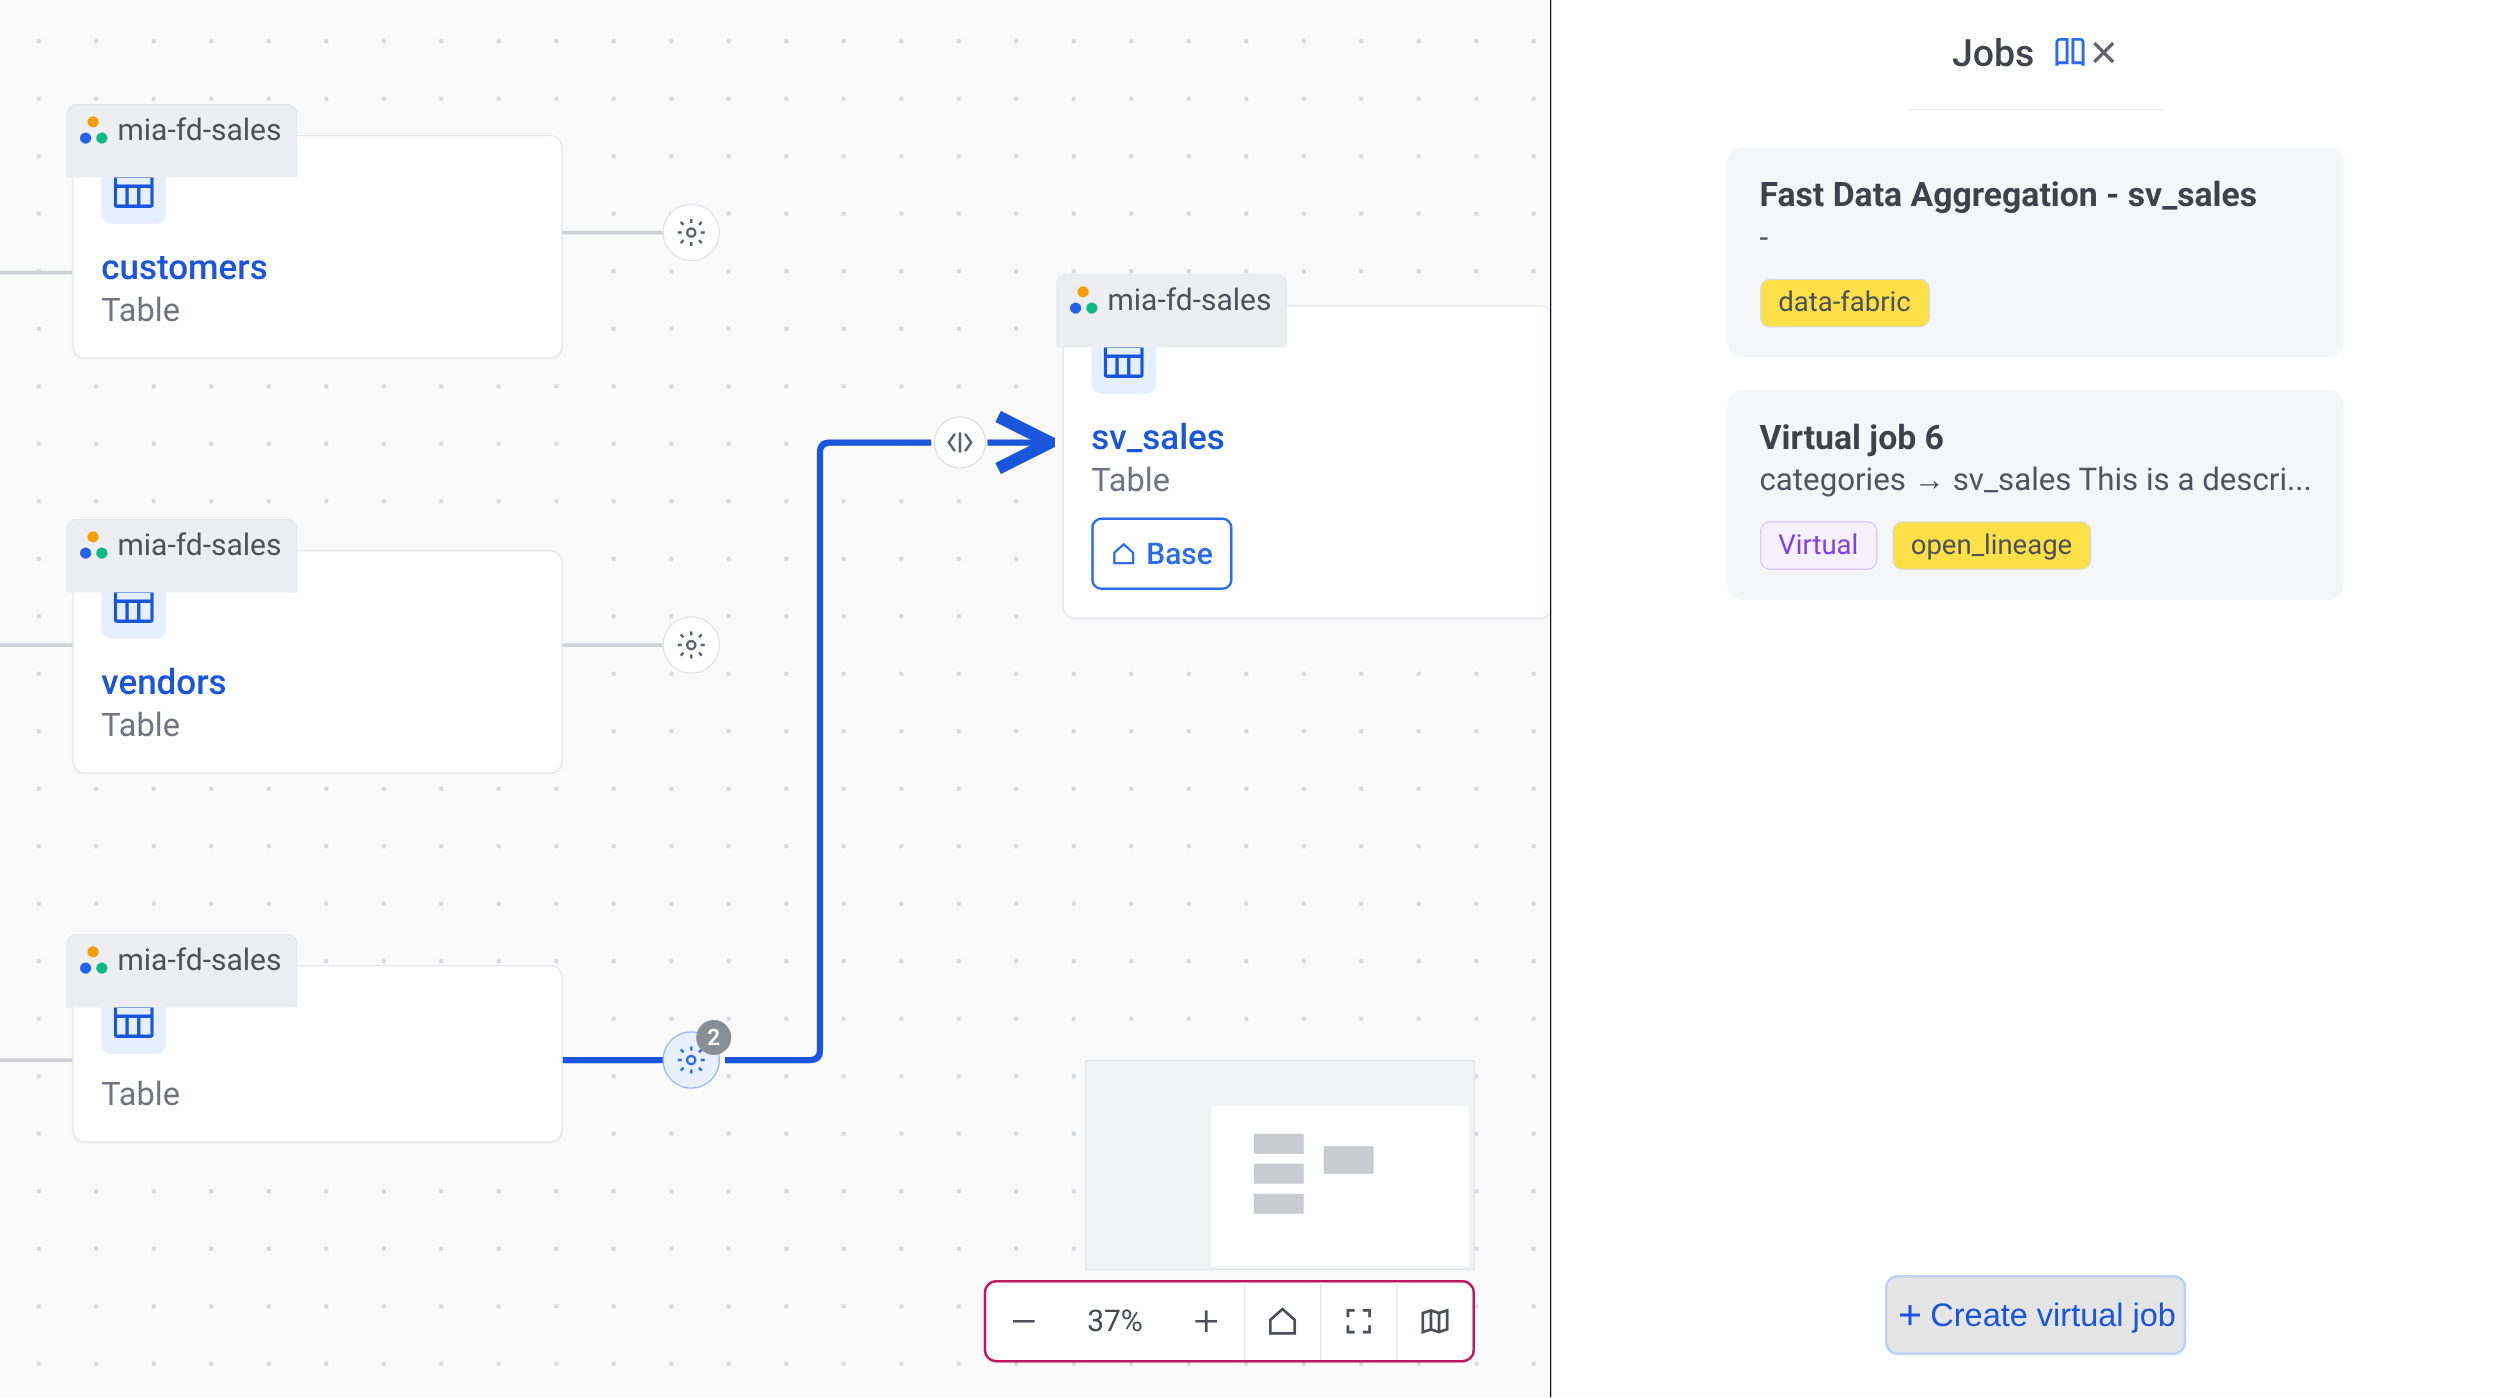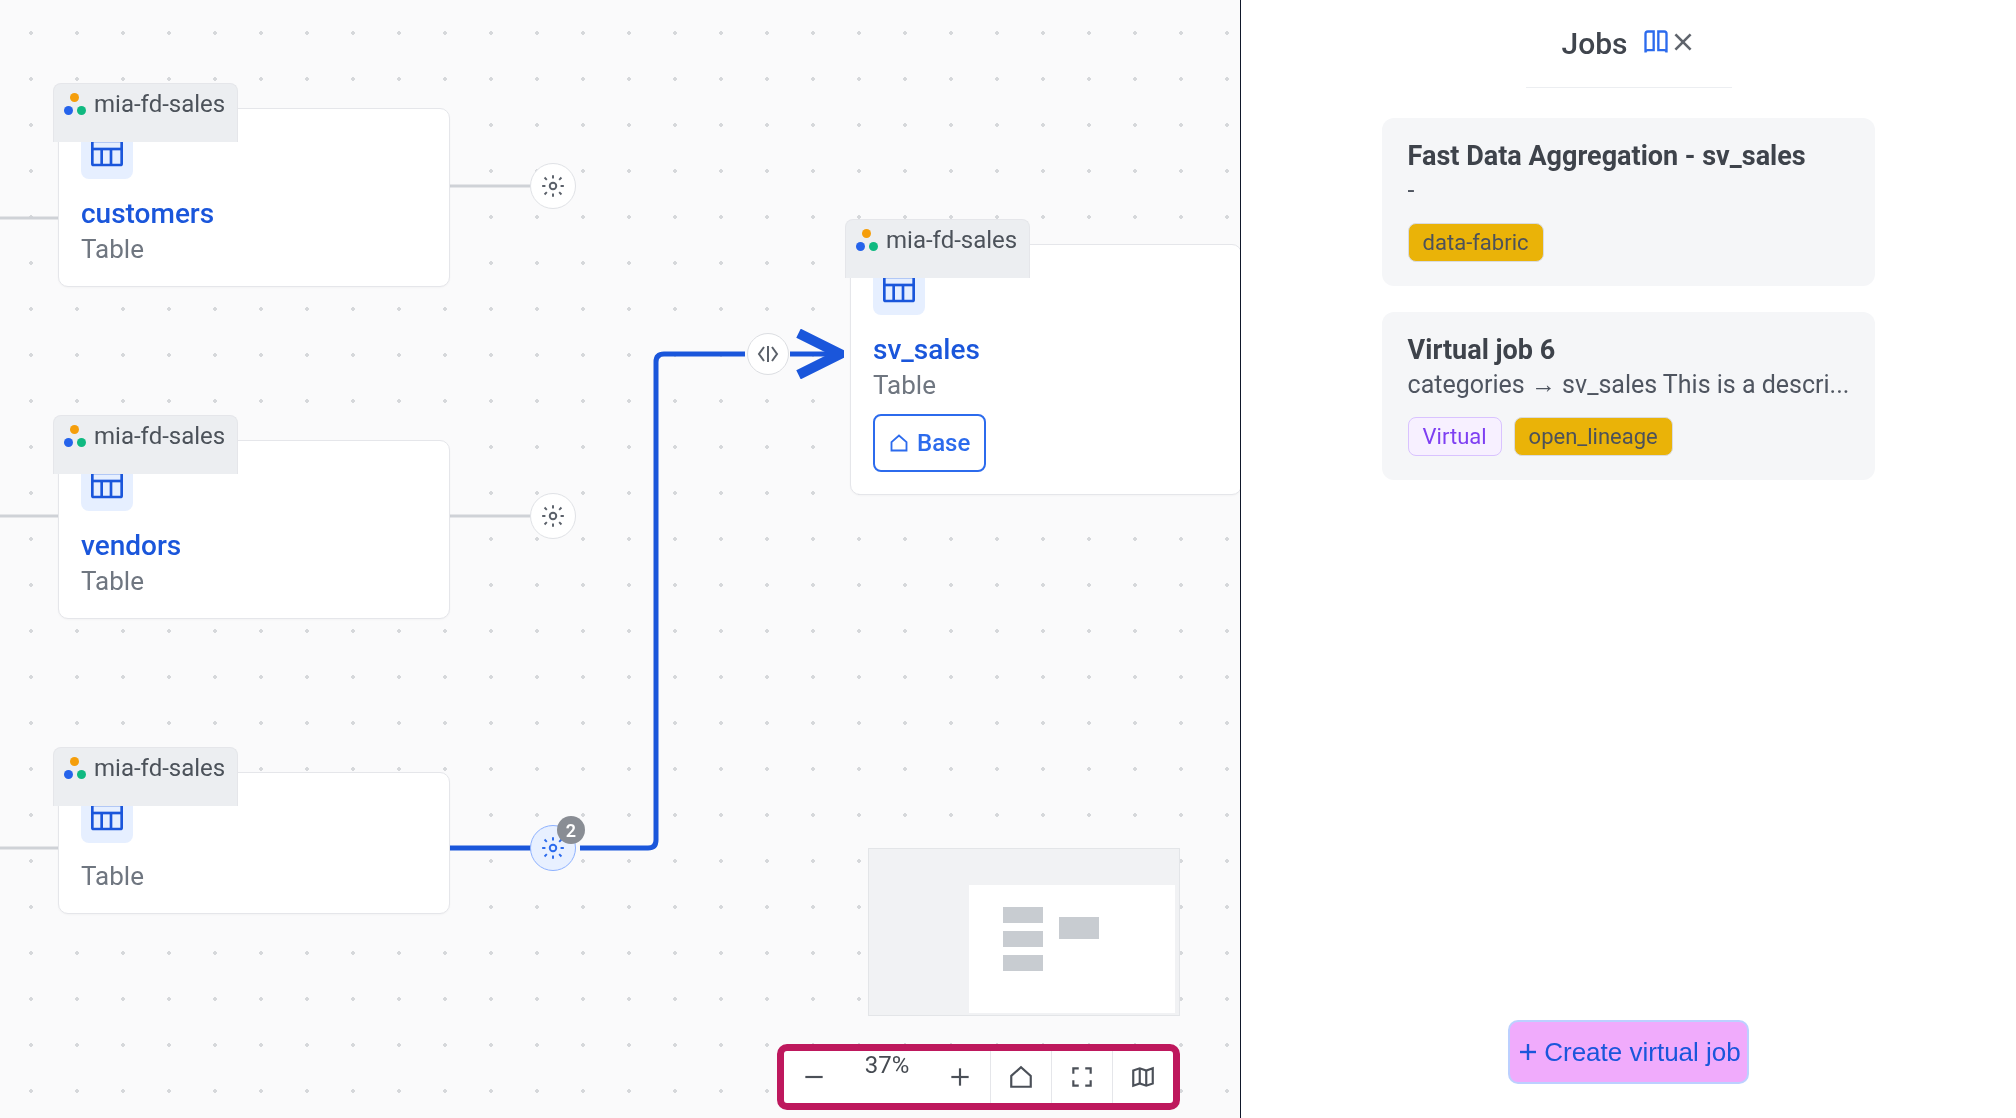--- a/index.html
+++ b/index.html
@@ -35,41 +35,41 @@
   .gear.active svg { stroke:#2c6bed; }
   .gear .count { position:absolute; top:-10px; right:-10px; width:28px; height:28px; border-radius:50%; background:#898d94; color:#fff; display:flex; align-items:center; justify-content:center; font-size:18px; font-weight:600; }
   .collapse-btn { position:absolute; width:42px; height:42px; border-radius:50%; background:#fff; border:1px solid #dcdee2; display:flex; align-items:center; justify-content:center; }
 
   
   .minimap { position:absolute; right:60px; bottom:102px; width:312px; height:168px; background:#f1f2f4; border:1px solid #e3e5e8; }
   .minimap .view { position:absolute; left:100px; top:36px; width:206px; height:128px; background:#fff; }
   .minimap .mn { position:absolute; background:#c8ccd1; }
 
   
-  .controls { position:absolute; right:60px; bottom:8px; height:66px; background:#fff; border:7px solid #be185d; border-radius:10px; display:flex; }
+  .controls { position:absolute; right:60px; bottom:28px; height:66px; background:#fff; border:2px solid #be185d; border-radius:10px; display:flex; align-items:center; }
   .controls .btn { width:60px; height:100%; display:flex; align-items:center; justify-content:center; color:#4b5058; }
   .controls .zoom { width:86px; text-align:center; font-size:24px; color:#464b52; }
   .controls .sep { width:1px; height:100%; background:#e5e6ea; }
   .controls svg { width:26px; height:26px; stroke:#4b5058; fill:none; stroke-width:2; }
 
   
   .side { width:776px; background:#fff; border-left:1px solid #0f172a; display:flex; flex-direction:column;align-items:center; }
   .side-head { display:flex; align-items:center; padding:26px 36px 26px 36px; border-bottom:1px solid #eceef1; }
   .side-head h1 { margin:0; font-size:30px; font-weight:500; color:#40454d; }
   .side-head .book { margin-left:14px; color:#2c6bed; }
   .side-head .close { margin-left:auto; color:#5f646c; cursor:pointer; }
   .side-body { padding:30px 36px; flex:1; overflow:auto; }
   .job-card { background:#f5f6f8; border-radius:12px; padding:22px 26px 24px 26px; margin-bottom:26px; }
   .job-title { font-size:27px; font-weight:700; color:#3e434b; margin-bottom:4px; }
   .job-desc  { font-size:25px; color:#4f5560; margin-bottom:18px; white-space:nowrap; overflow:hidden; text-overflow:ellipsis; }
   .badges { display:flex; gap:12px; flex-wrap:wrap; }
-  .badge { padding:6px 14px; border-radius:8px; font-size:22px; border:1px solid #d9dbe0; background:#eab308; color:#4d525a; }
+  .badge { padding:6px 14px; border-radius:8px; font-size:22px; border:1px solid #d9dbe0; background:#fde047; color:#4d525a; }
   .badge.virtual { color:#7e3ff2; border-color:#d9c3ff; background:#f7f0ff; }
   .side-foot { padding:24px 36px 34px 36px; }
-  .create-btn { width:100%; height:64px; border:2px solid #bcd0ff; color:#1a56db; background:#f0abfc; border-radius:10px; font-size:26px; font-weight:500; display:flex; align-items:center; justify-content:center; gap:4px; cursor:pointer; }
+  .create-btn { width:100%; height:64px; border:2px solid #bcd0ff; color:#1a56db; background:#e5e5e5; border-radius:10px; font-size:26px; font-weight:500; display:flex; align-items:center; justify-content:center; gap:4px; cursor:pointer; }
 </style>
 </head>
 <body>
 
 <div class="app">
   <div class="canvas">
     <div class="dotgrid"></div>
 
     <svg class="edges">
       <defs>

